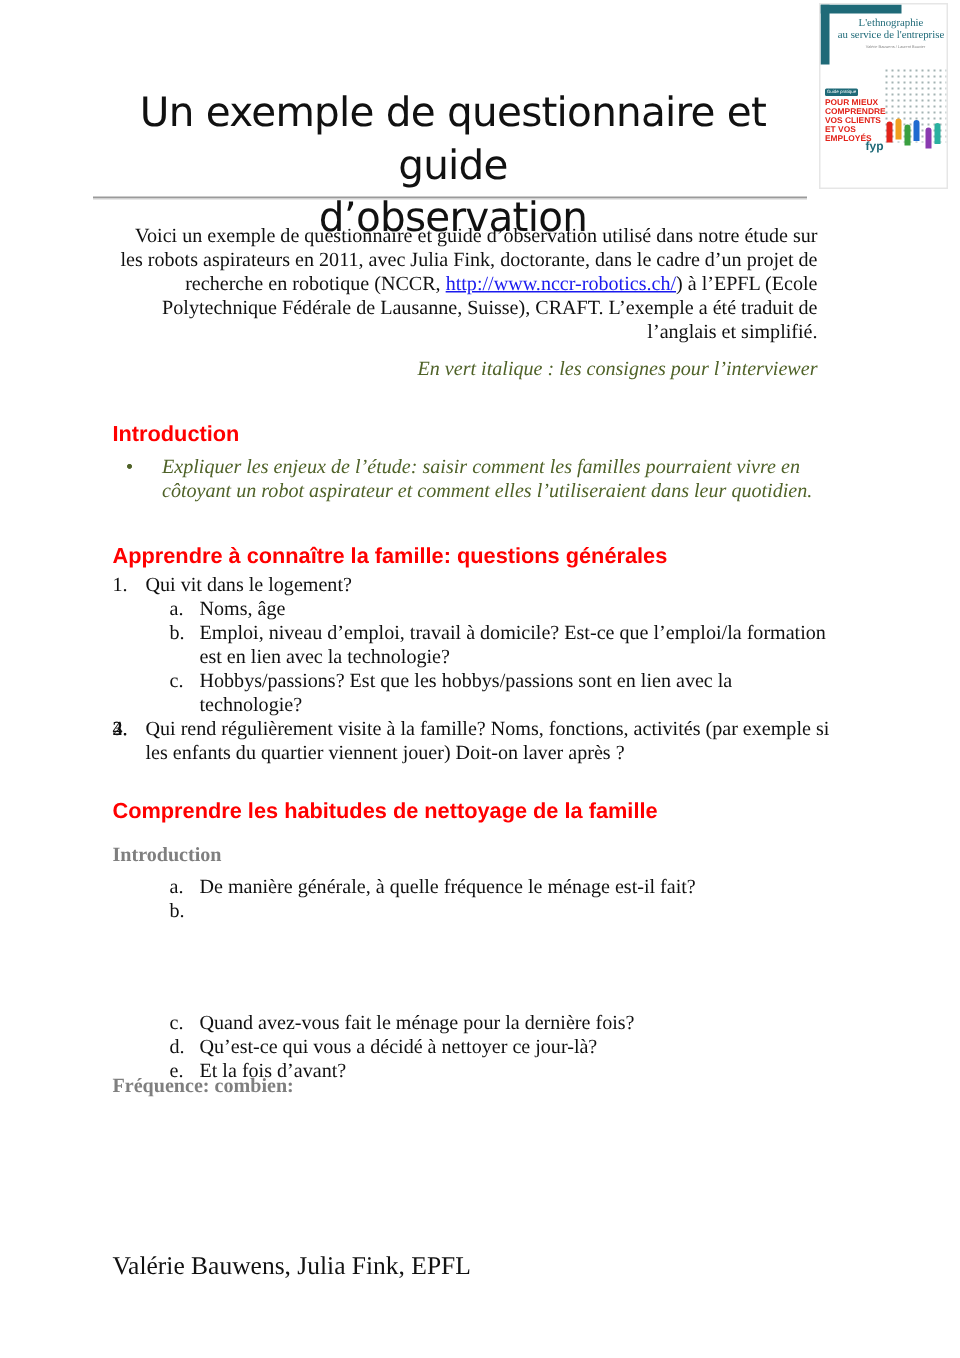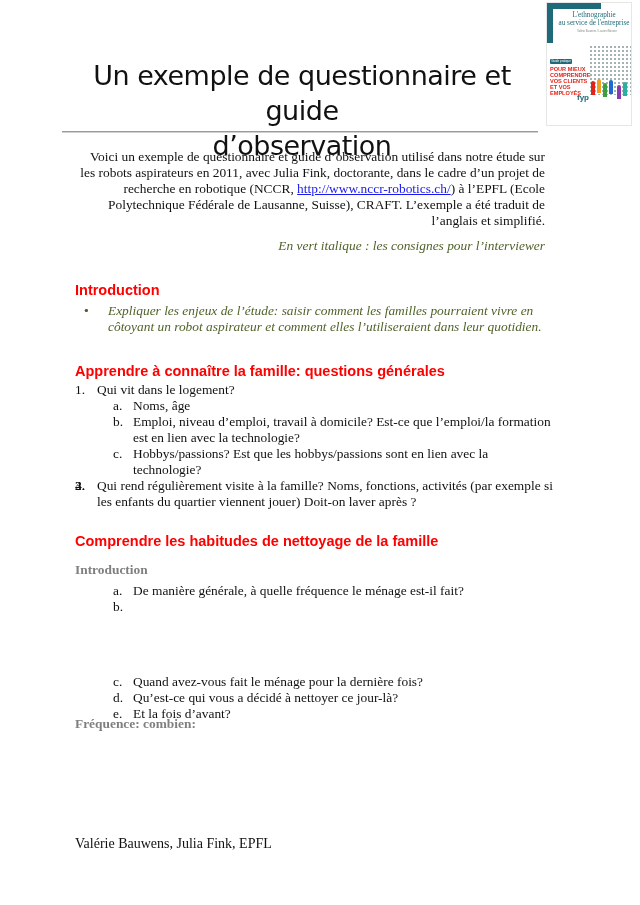--- a/index.html
+++ b/index.html
@@ -45,21 +45,21 @@
   .ol .lvl2 .num { left: 38px; }
   .q-list { top: 382px; }
 
   .h-clean { left: 75px; top: 532px; }
   .sub { font-family: "Liberation Serif", serif; font-weight: bold; color: #7f7f7f; font-size: 13.4px; line-height: 16px; }
   .sub-intro { left: 75px; top: 562px; }
   .q-clean1 { top: 583px; }
   .sub-freq { left: 75px; top: 680px; margin-top: 36px; }
   .q-clean2 { top: 674px; }
 
-  .footer { left: 75px; top: 836px; font-size: 14px; line-height: 16px; }
+  .footer { left: 75px; top: 836px; font-size: 17px; line-height: 16px; }
 </style>
 </head>
 <body>
 
 <div class="abs cover">
   <div class="topbar"></div>
   <div class="sidebar"></div>
   <div class="ctitle">
     <div>L'ethnographie</div>
     <div>au service de l'entreprise</div>

